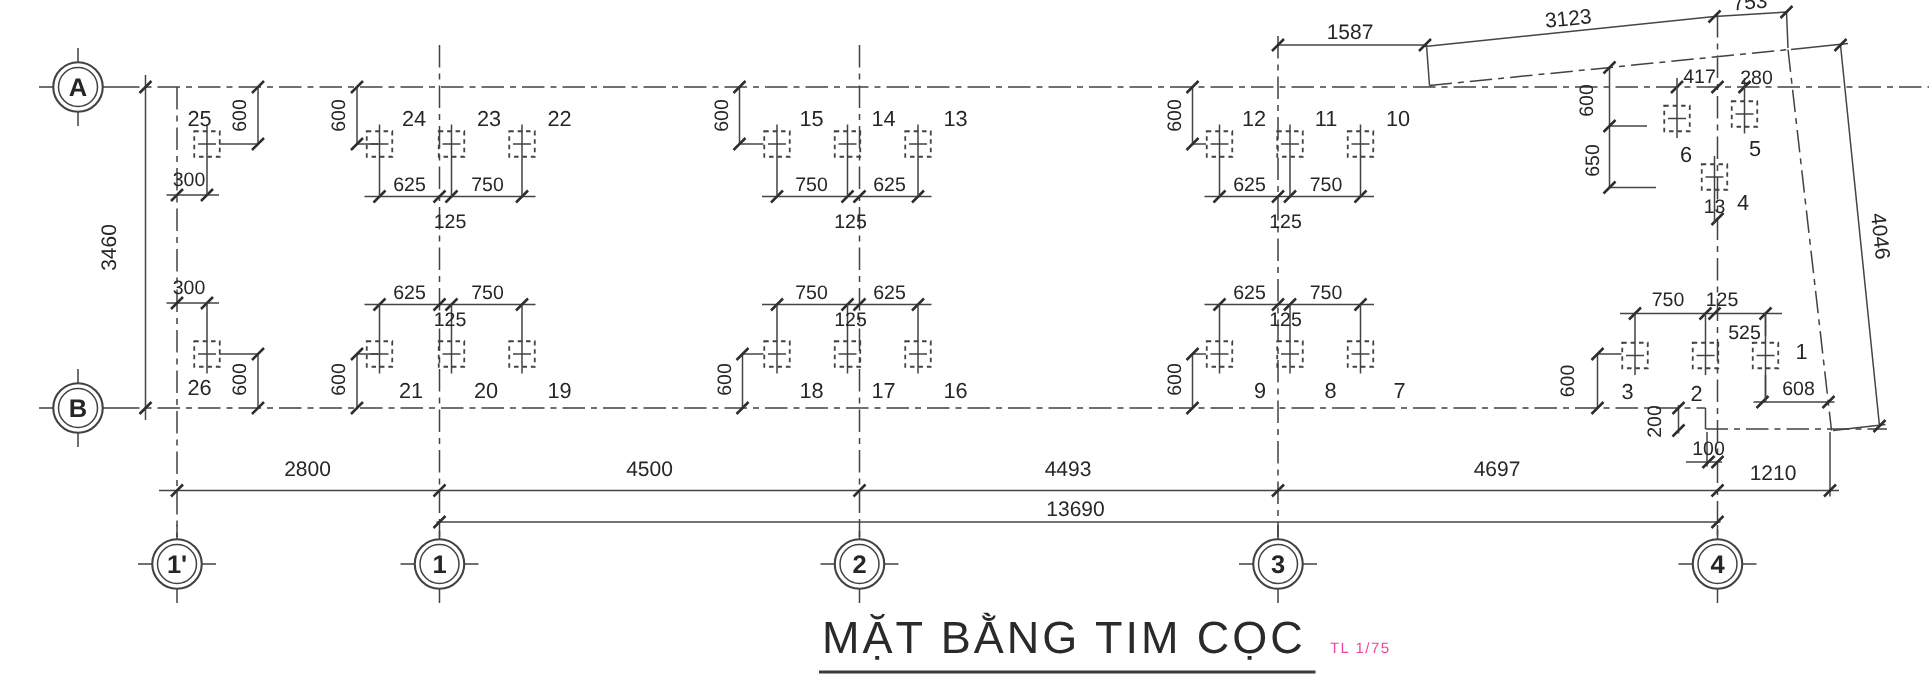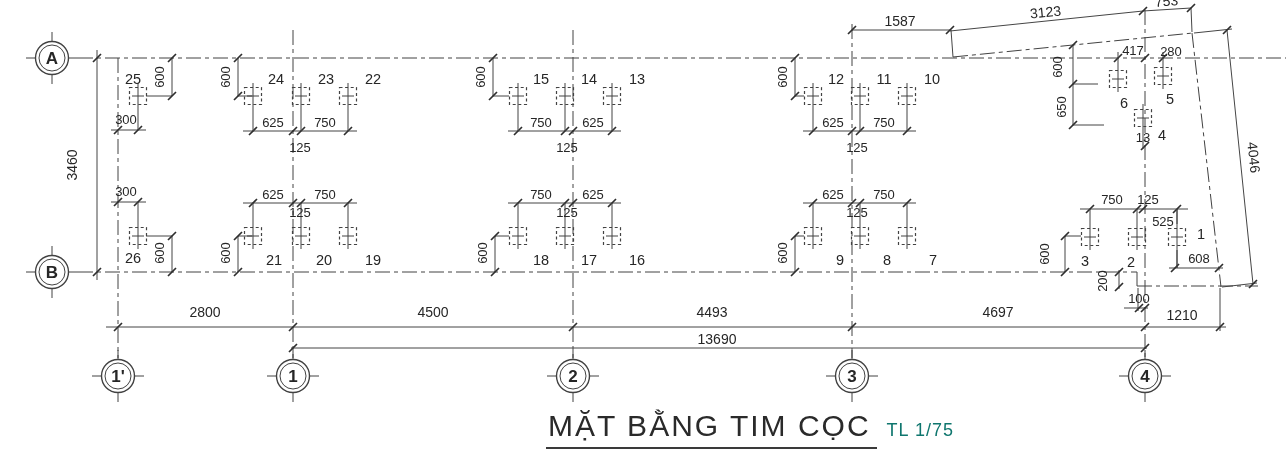--- a/index.html
+++ b/index.html
@@ -5,21 +5,21 @@
   html,body{margin:0;padding:0;background:#ffffff;}
   .stage{position:relative;width:1286px;height:457px;background:#fff;overflow:hidden;
          font-family:"Liberation Sans",sans-serif;}
   svg{position:absolute;left:0;top:0;}
   svg text{fill:#262626;font-family:"Liberation Sans",sans-serif;}
   .cl{stroke:#424242;stroke-width:1;fill:none;stroke-dasharray:15 4 4 4;}
   .dl{stroke:#454545;stroke-width:1;fill:none;}
   .title-row{position:absolute;left:546px;top:409px;display:flex;align-items:baseline;gap:10px;}
   .title-main{font-size:30px;letter-spacing:2px;color:#2a2a2a;border-bottom:2px solid #3a3a3a;
               padding:0 6px 4px 2px;}
-  .title-scale{font-size:18px;color:#0f766e;letter-spacing:1px;}
+  .title-scale{font-size:10px;color:#ec4899;letter-spacing:1px;}
 </style>
 </head>
 <body>
 
 <div class="stage">
   <svg id="drw" width="1286" height="457" viewBox="0 0 1286 457">
 
     <g>
       <path class="cl" d="M78 58 H1286 M78 272 H1137 M1137 272 V286 M1137 286 H1258
         M118 58 V358 M293 30 V358 M573 30 V358 M852 24 V358 M1145 10 V358

